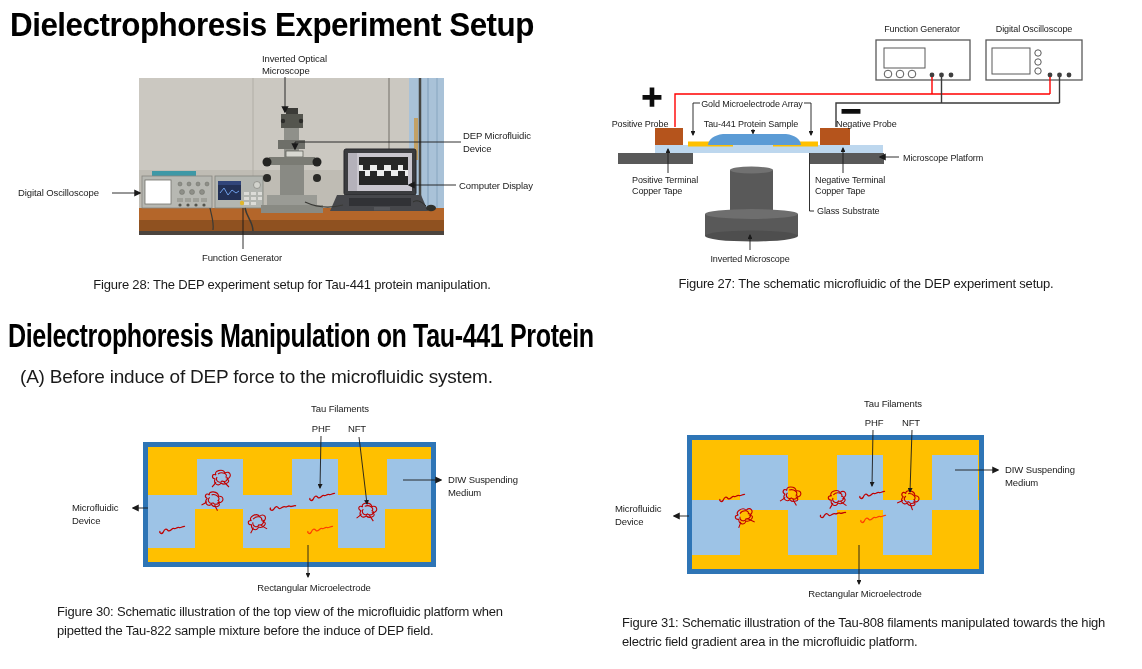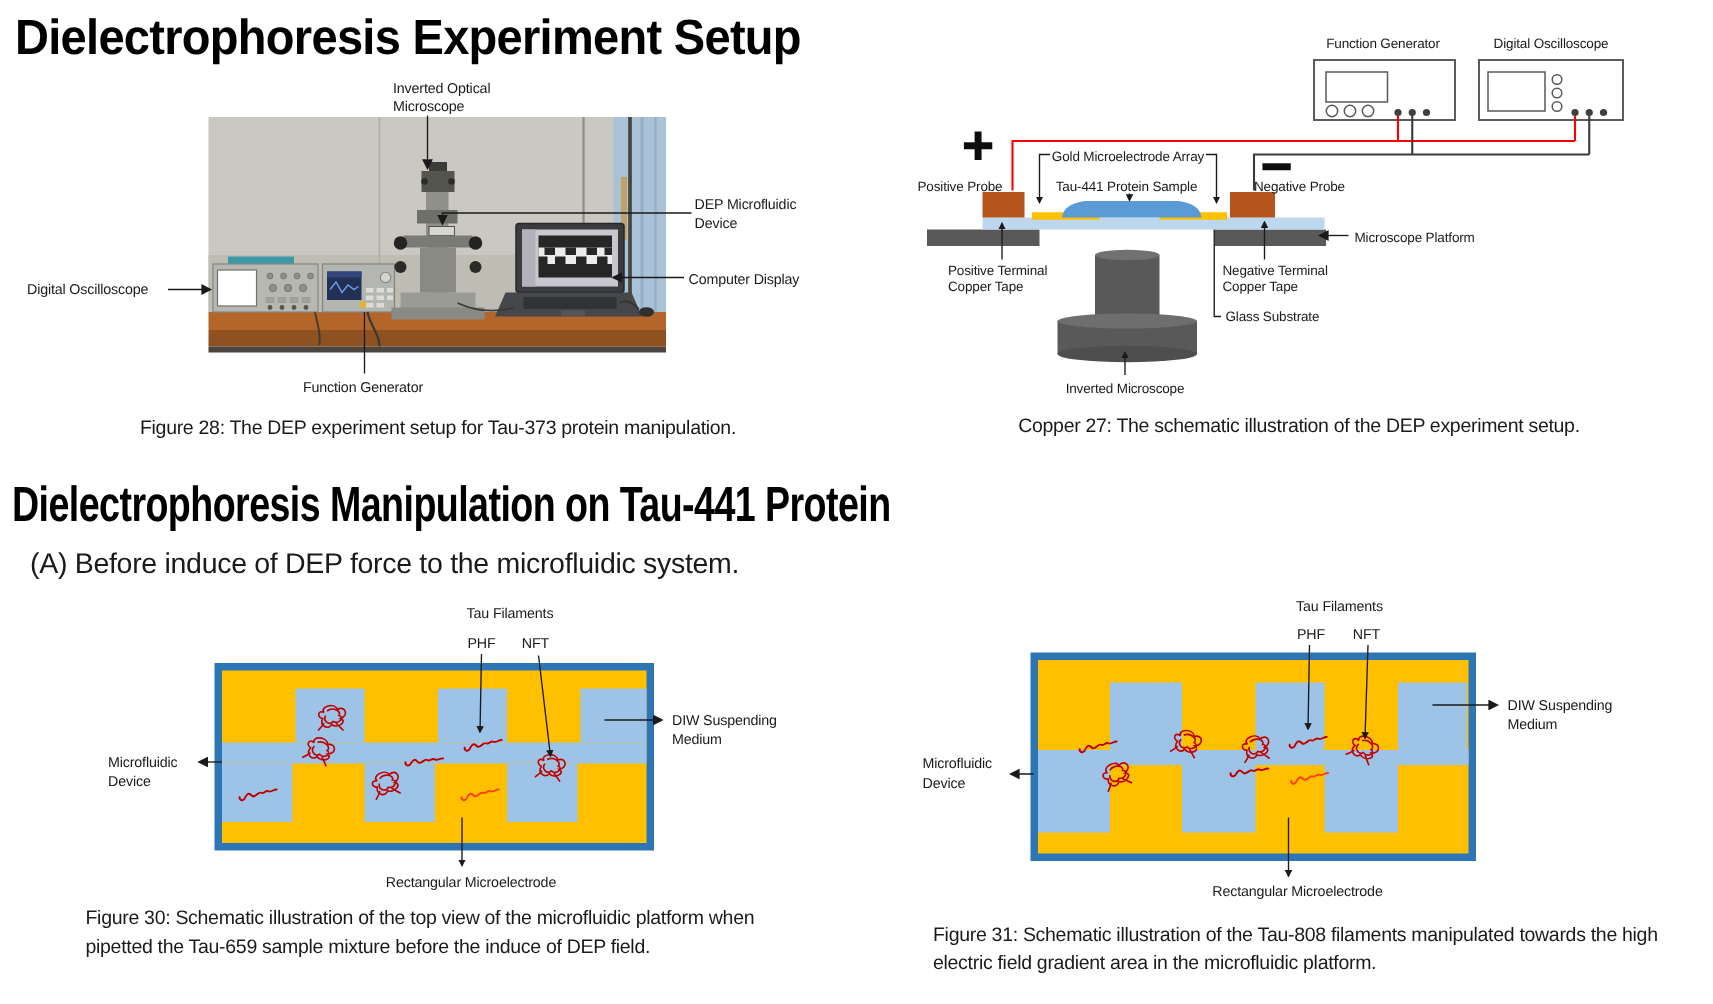--- a/index.html
+++ b/index.html
@@ -261,22 +261,22 @@
       <line x1="273" y1="158" x2="273" y2="133" class="ldr" marker-end="url(#mS)"></line>
 
       <path d="M239.5,138 L239.5,196 L244,196" class="ldr"></path>
       <text x="247" y="199" class="lbl">Glass Substrate</text>
 
       <line x1="180" y1="235" x2="180" y2="220" class="ldr" marker-end="url(#mS)"></line>
       <text x="180" y="247" text-anchor="middle" class="lbl">Inverted Microscope</text>
     </g>
   </svg>
 
-  <div class="abs caption cap-center" style="left:60px;top:275px;width:464px;">Figure 28: The DEP experiment setup for Tau-373 protein manipulation.</div>
-  <div class="abs caption cap-center" style="left:640px;top:274px;width:452px;">Copper 27: The schematic illustration of the DEP experiment setup.</div>
+  <div class="abs caption cap-center" style="left:60px;top:275px;width:464px;">Figure 28: The DEP experiment setup for Tau-441 protein manipulation.</div>
+  <div class="abs caption cap-center" style="left:640px;top:274px;width:452px;">Figure 27: The schematic microfluidic of the DEP experiment setup.</div>
 
   <div class="abs title" style="left:8px;top:317px;transform:scaleX(0.76);">Dielectrophoresis Manipulation on Tau-441 Protein</div>
   <div class="abs subtitle" style="left:20px;top:366px;">(A) Before induce of DEP force to the microfluidic system.</div>
 
   <svg style="left:0;top:395px;" width="570" height="274" viewBox="0 0 570 274">
     <g>
       <rect x="143" y="47" width="293" height="125" class="f-border"></rect>
       <rect x="148" y="52" width="283" height="115" class="f-gold"></rect>
       <g>
         <rect x="148" y="100" width="283" height="14" class="f-chan"></rect>
@@ -349,16 +349,16 @@
       <text x="435" y="78" class="lbl lblm">DIW Suspending</text>
       <text x="435" y="91" class="lbl lblm">Medium</text>
       <text x="45" y="117" class="lbl lblm">Microfluidic</text>
       <text x="45" y="130" class="lbl lblm">Device</text>
       <line x1="119" y1="121" x2="104" y2="121" class="ldr" marker-end="url(#mA)"></line>
       <line x1="289" y1="150" x2="289" y2="189" class="ldr" marker-end="url(#mS)"></line>
       <text x="295" y="202" text-anchor="middle" class="lbl lblm">Rectangular Microelectrode</text>
     </g>
   </svg>
 
-  <div class="abs caption" style="left:57px;top:602px;width:470px;">Figure 30: Schematic illustration of the top view of the microfluidic platform when pipetted the Tau-659 sample mixture before the induce of DEP field.</div>
+  <div class="abs caption" style="left:57px;top:602px;width:470px;">Figure 30: Schematic illustration of the top view of the microfluidic platform when pipetted the Tau-822 sample mixture before the induce of DEP field.</div>
   <div class="abs caption" style="left:622px;top:613px;width:505px;">Figure 31: Schematic illustration of the Tau-808 filaments manipulated towards the high electric field gradient area in the microfluidic platform.</div>
 
 </div>
 
 </body></html>

